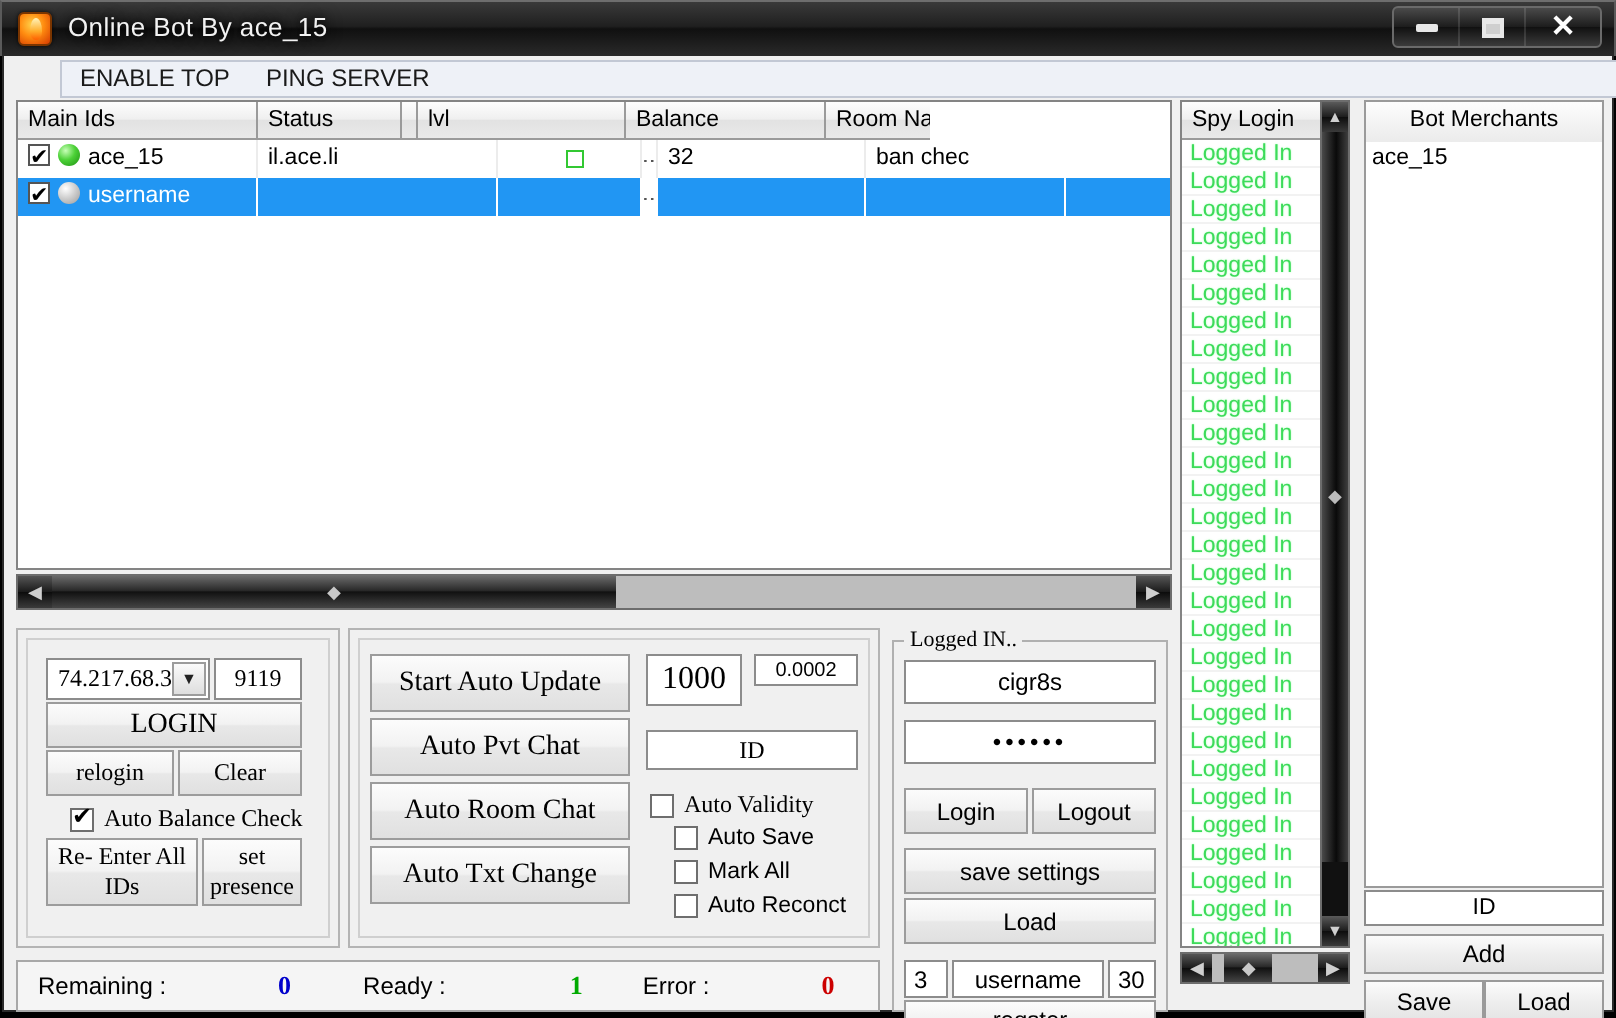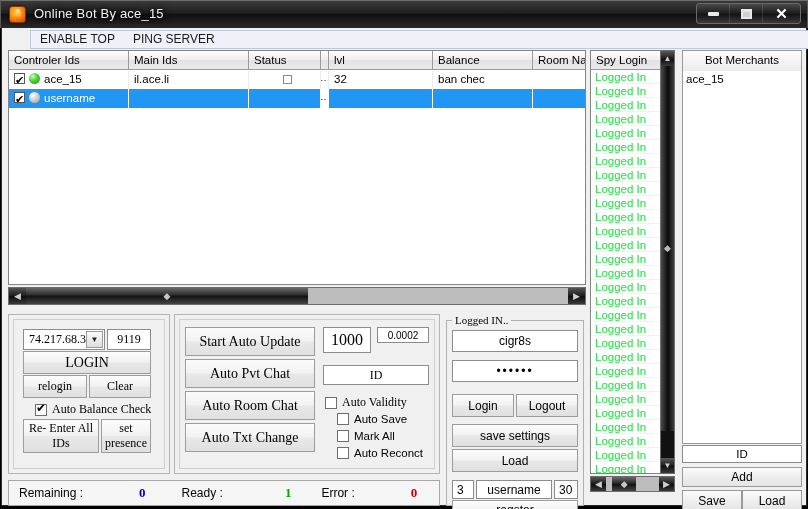--- a/index.html
+++ b/index.html
@@ -303,21 +303,20 @@
 
   <div class="client">
 
     <div class="menubar">
       <div class="menuitem">ENABLE TOP</div>
       <div class="menuitem">PING SERVER</div>
     </div>
 
     <div class="grid-wrap">
       <div class="grid-head">
-        <div class="gh" style="width:120px">Controler Ids</div>
         <div class="gh" style="width:120px">Main Ids</div>
         <div class="gh" style="width:72px">Status</div>
         <div class="gh" style="width:8px"></div>
         <div class="gh" style="width:104px">lvl</div>
         <div class="gh" style="width:100px">Balance</div>
         <div class="gh" style="width:52px;border-right:none">Room Name</div>
       </div>
       <div class="grid-body">
 
         <div class="grow">

